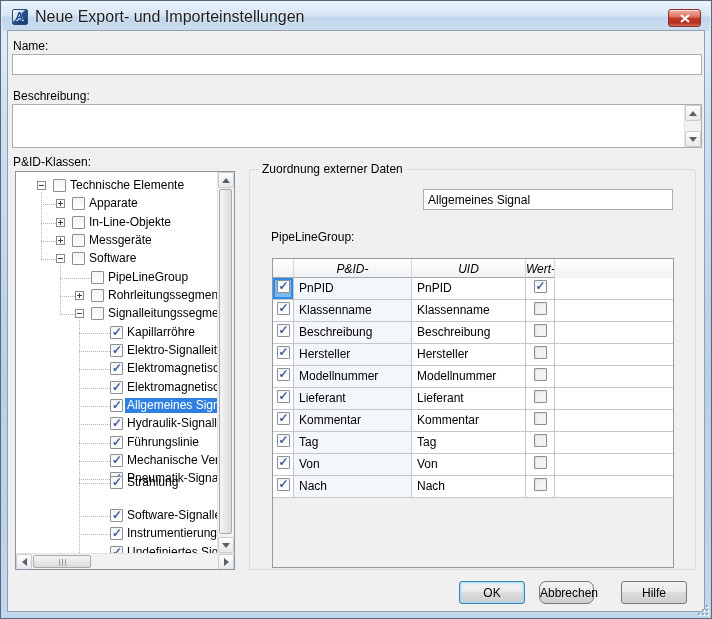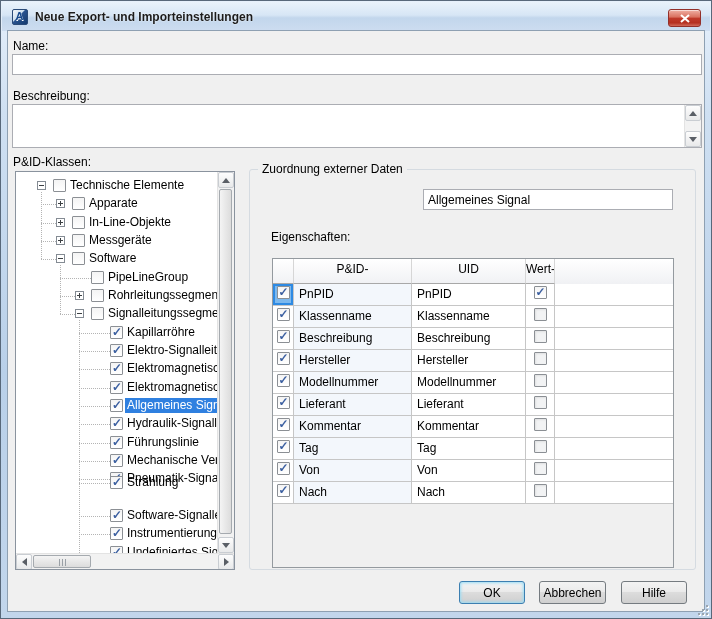--- a/index.html
+++ b/index.html
@@ -9,21 +9,21 @@
   
   .win-frame { position:absolute; inset:0; border:1px solid #58687a;
     background:linear-gradient(to bottom,#e6f0fb 0%, #cfe0f2 18%, #b9d0e9 60%, #c2d6ec 100%); }
   .titlebar { position:absolute; left:1px; top:1px; right:1px; height:29px; display:flex; align-items:center;
     background:linear-gradient(to bottom,#e9f2fb 0%, #d7e6f5 45%, #c2d6ec 55%, #cdddf0 100%); }
   .app-icon { width:16px; height:16px; margin:0 7px 0 10px; border-radius:2px;
     background:linear-gradient(135deg,#f3f7fb 0%, #cfe0ef 40%, #29538f 45%, #143a6e 100%);
     border:1px solid #2a4a78; position:relative; }
   .app-icon::after { content:"A"; position:absolute; left:2.5px; top:0px; font-size:11px; font-weight:bold;
     color:#16488c; text-shadow:0.5px 0.5px 0 #fff; }
-  .title-text { font-size:12px; color:#1c1c1c; text-shadow:0 0 2px #fff;font-weight:bold; }
+  .title-text { font-size:16px; color:#1c1c1c; text-shadow:0 0 2px #fff; }
   .close-btn { position:absolute; right:10px; top:8px; width:33px; height:18px; border:1px solid #93302a; border-radius:3px;
     background:linear-gradient(to bottom,#f0b0a4 0%, #d9705f 45%, #c03a2b 50%, #b52f20 80%, #d0695a 100%);
     box-shadow:inset 0 1px 0 rgba(255,255,255,.55); display:flex; align-items:center; justify-content:center; cursor:pointer; }
   .close-btn svg { display:block; }
 
   .dialog-body { position:absolute; left:7px; top:30px; right:7px; bottom:7px; background:#f0f0f0;
     outline:1px solid #8ea0b2; }
 
   .lbl { position:absolute; color:#000; }
 
@@ -68,21 +68,21 @@
   .tline { position:absolute; border-left:1px dotted #b4b4b4; width:0; }
   .tstub { position:absolute; border-top:1px dotted #b4b4b4; height:0; }
 
   
   .groupbox { position:absolute; left:248px; top:168px; width:447px; height:401px; border:1px solid #d5dbe1; border-radius:3px; }
   .groupbox-title { position:absolute; left:8px; top:-8px; background:#f0f0f0; padding:0 4px; }
 
   
   .map-table { position:absolute; left:271px; top:257px; width:402px; height:310px; background:#f0f0f0; border:1px solid #949a9f; overflow:hidden; }
   .trow { display:grid; grid-template-columns:21px 118px 114px 29px auto; height:22px; background:#fff; }
-  .trow.head { height:25px; background:linear-gradient(to bottom,#ffffff,#f0f1f4); }
+  .trow.head { height:19px; background:linear-gradient(to bottom,#ffffff,#f0f1f4);font-style:italic; }
   .trow.head .tcell { border-right:1px solid #d6d6d6; border-bottom:1px solid #a8a8a8; text-align:center; line-height:20px; padding:0; }
   .tcell { border-right:1px solid #c6c6c6; border-bottom:1px solid #c6c6c6; padding:3px 5px; overflow:hidden; white-space:nowrap; position:relative; }
   .tcell:last-child { border-right:none; }
   .tcell.pid { background:#f3f7fc; }
   .tcell.cb-cell { display:flex; align-items:center; justify-content:center; padding:0; }
   .tcell.cb-cell.sel { background:#7db9ee; box-shadow:inset 0 0 0 2px #2e8ae3; }
 
   
   .btn { position:absolute; top:580px; height:23px; border:1px solid #757b80; border-radius:3px; font-family:"Liberation Sans",sans-serif;
     font-size:12px; color:#000; text-align:center;
@@ -285,21 +285,21 @@
         </div>
     </div>
   </div>
 
   <div class="groupbox">
     <div class="groupbox-title">Zuordnung externer Daten</div>
   </div>
 
   <input class="txt-input" style="left: 422px; top: 188px; width: 250px; height: 21px;" value="Allgemeines Signal">
 
-  <div class="lbl" style="left:270px; top:229px;">Eigenschaften:</div>
+  <div class="lbl" style="left:270px; top:229px;">PipeLineGroup:</div>
 
   <div class="map-table" id="mapTable">
       <div class="trow head">
         <div class="tcell"></div>
         <div class="tcell">P&amp;ID-</div>
         <div class="tcell">UID</div>
         <div class="tcell">Wert-</div>
       </div>
       <div class="trow">
         <div class="tcell cb-cell sel">
@@ -407,21 +407,21 @@
         <div class="tcell pid">Nach</div>
         <div class="tcell">Nach</div>
         <div class="tcell cb-cell">
           <div class="cbx dim"></div>
         </div>
         <div class="tcell"></div>
       </div>
     </div>
 
   <button class="btn default" style="left:458px; width:66px;">OK</button>
-  <button class="btn" style="left:538px; width:67px;">Abbrechen</button>
+  <button class="btn" style="left:538px; width:55px;border-radius:7px;">Abbrechen</button>
   <button class="btn" style="left:620px; width:66px;">Hilfe</button>
 
   <div class="resize-grip">
     <span style="right:0;bottom:0;"></span>
       <span style="right:4px;bottom:0;"></span>
       <span style="right:8px;bottom:0;"></span>
     <span style="right:0;bottom:4px;"></span>
       <span style="right:4px;bottom:4px;"></span>
       <span style="right:0;bottom:8px;"></span>
   </div>

